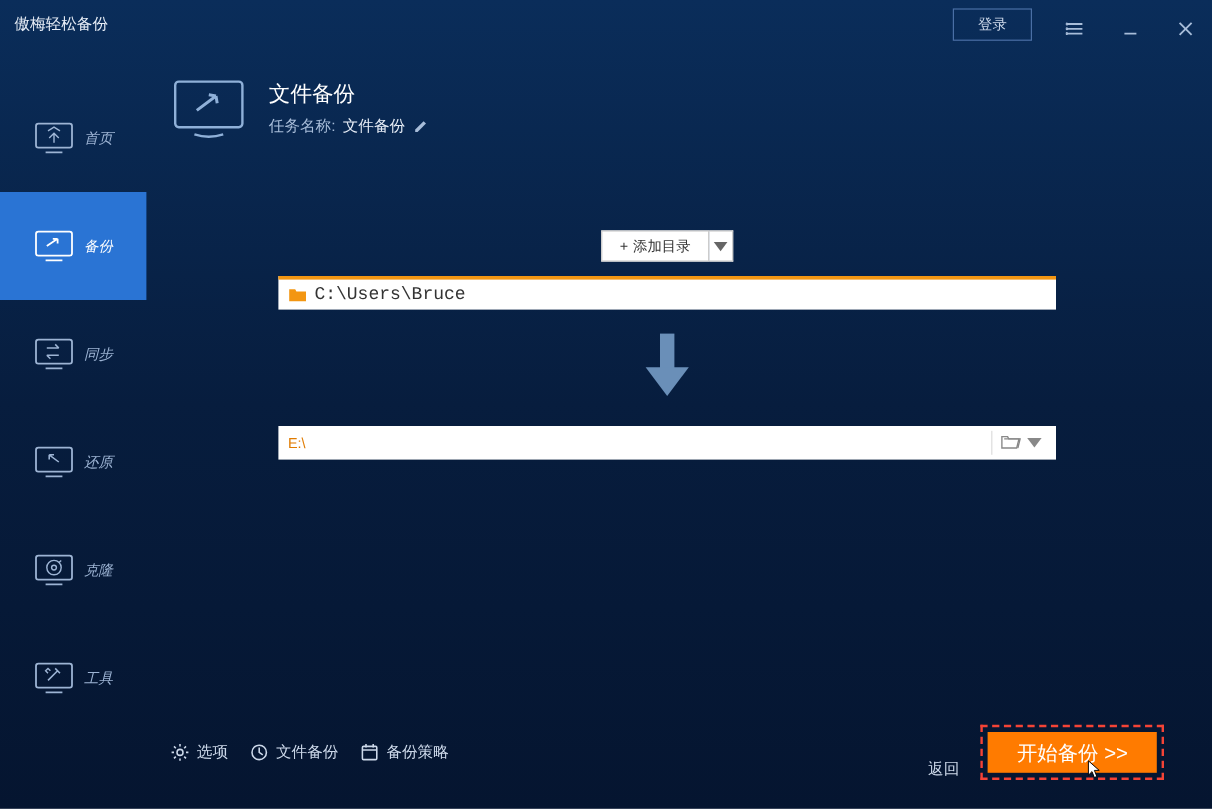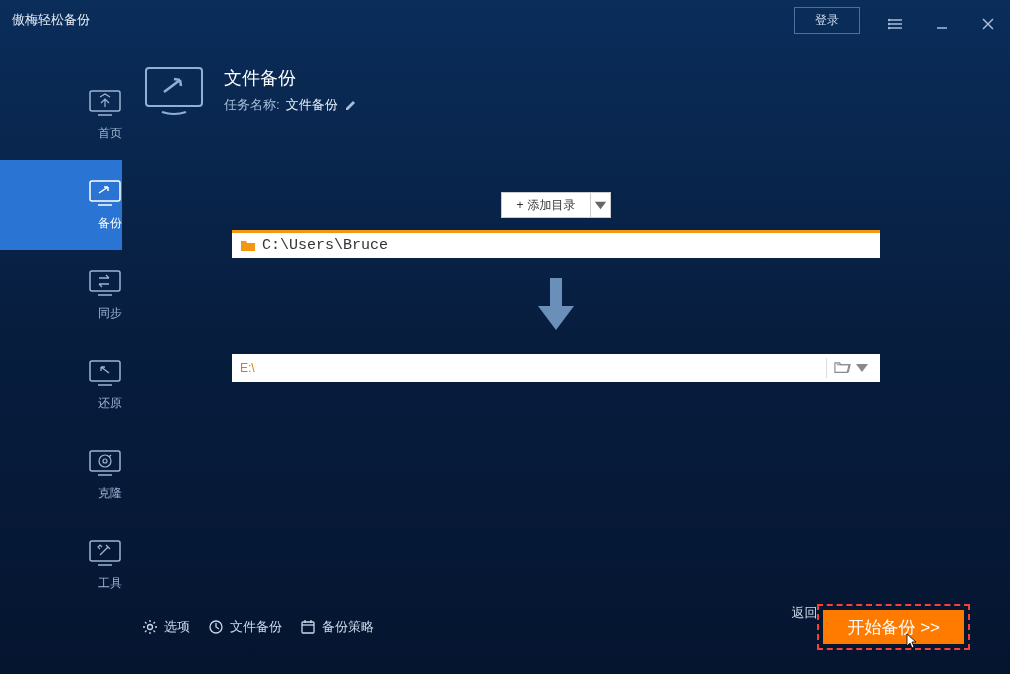--- a/index.html
+++ b/index.html
@@ -8,21 +8,21 @@
     .titlebar { height: 40px; display: flex; align-items: center; justify-content: space-between; padding: 0 12px; }
     .titlebar-left { display: flex; align-items: center; gap: 8px; }
     .app-title { font-size: 13px; color: #e8eef7; }
     .titlebar-right { display: flex; align-items: flex-end; gap: 26px; }
     .login-btn { border: 1px solid #4a6fa5; padding: 4px 20px; font-size: 12px; color: #cdd9ea; cursor: pointer; background: transparent; }
     .tb-icon { width: 20px; height: 20px; display: flex; align-items: center; justify-content: center; cursor: pointer; color: #a8bdd9; }
     .tb-icon svg { width: 16px; height: 16px; }
     
     .layout { display: flex; height: calc(100% - 40px); }
     .sidebar { width: 122px; display: flex; flex-direction: column; padding-top: 30px; }
-    .nav-item { height: 90px; display: flex; flex-direction: column; align-items: flex-end; justify-content: center; gap: 8px; cursor: pointer; color: #9db4d4; }
+    .nav-item { height: 90px; display: flex; flex-direction: row; align-items: center; justify-content: center; gap: 8px; cursor: pointer; color: #9db4d4; font-style: italic; }
     .nav-item.active { background: #2a74d4; color: #ffffff; }
     .nav-item-icon { width: 34px; height: 28px; display: flex; align-items: center; justify-content: center; }
     .nav-item-icon svg { width: 34px; height: 28px; }
     .nav-item-label { font-size: 12px; }
     
     .main { flex: 1; display: flex; flex-direction: column; padding: 24px 40px 16px 20px; }
     
     .header { display: flex; align-items: center; gap: 18px; margin-bottom: 36px; }
     .header-icon { width: 64px; height: 52px; display: flex; align-items: center; justify-content: center; }
     .header-icon svg { width: 64px; height: 52px; }
@@ -49,21 +49,21 @@
     
     .dest-box { width: 100%; background: #fff; color: #333; height: 28px; display: flex; align-items: center; padding: 0 8px; }
     .dest-text { font-size: 12px; color: #e07b00; flex: 1; }
     .browse-icon { width: 26px; height: 20px; display: flex; align-items: center; justify-content: center; color: #888; cursor: pointer; border-left: 1px solid #ddd; padding-left: 6px; }
     .dest-dd { width: 20px; height: 20px; display: flex; align-items: center; justify-content: center; cursor: pointer; color: #888; }
     
     .footer { display: flex; align-items: center; justify-content: space-between; padding: 12px 0 8px; }
     .footer-left { display: flex; gap: 18px; color: #cdd9ea; font-size: 13px; }
     .footer-opt { display: flex; align-items: center; gap: 6px; cursor: pointer; }
     .footer-opt svg { width: 16px; height: 16px; }
-    .footer-right { display: flex; align-items: flex-start; }
+    .footer-right { display: flex; align-items: flex-end; gap: 18px; }
     .back-link { color: #cdd9ea; font-size: 13px; cursor: pointer; }
     .start-btn-wrap { position: relative; padding: 4px; border: 2px dashed #f44336; }
     .start-btn { background: #ff7b00; color: #fff; border: none; height: 34px; padding: 0 24px; font-size: 17px; cursor: pointer; }
     .cursor-icon { position: absolute; right: 46px; bottom: -2px; width: 18px; height: 18px; color: #fff; pointer-events: none; }
     .cursor-icon svg { width: 18px; height: 18px; }
   </style>
 </head>
 <body>
 
 <div class="titlebar">

